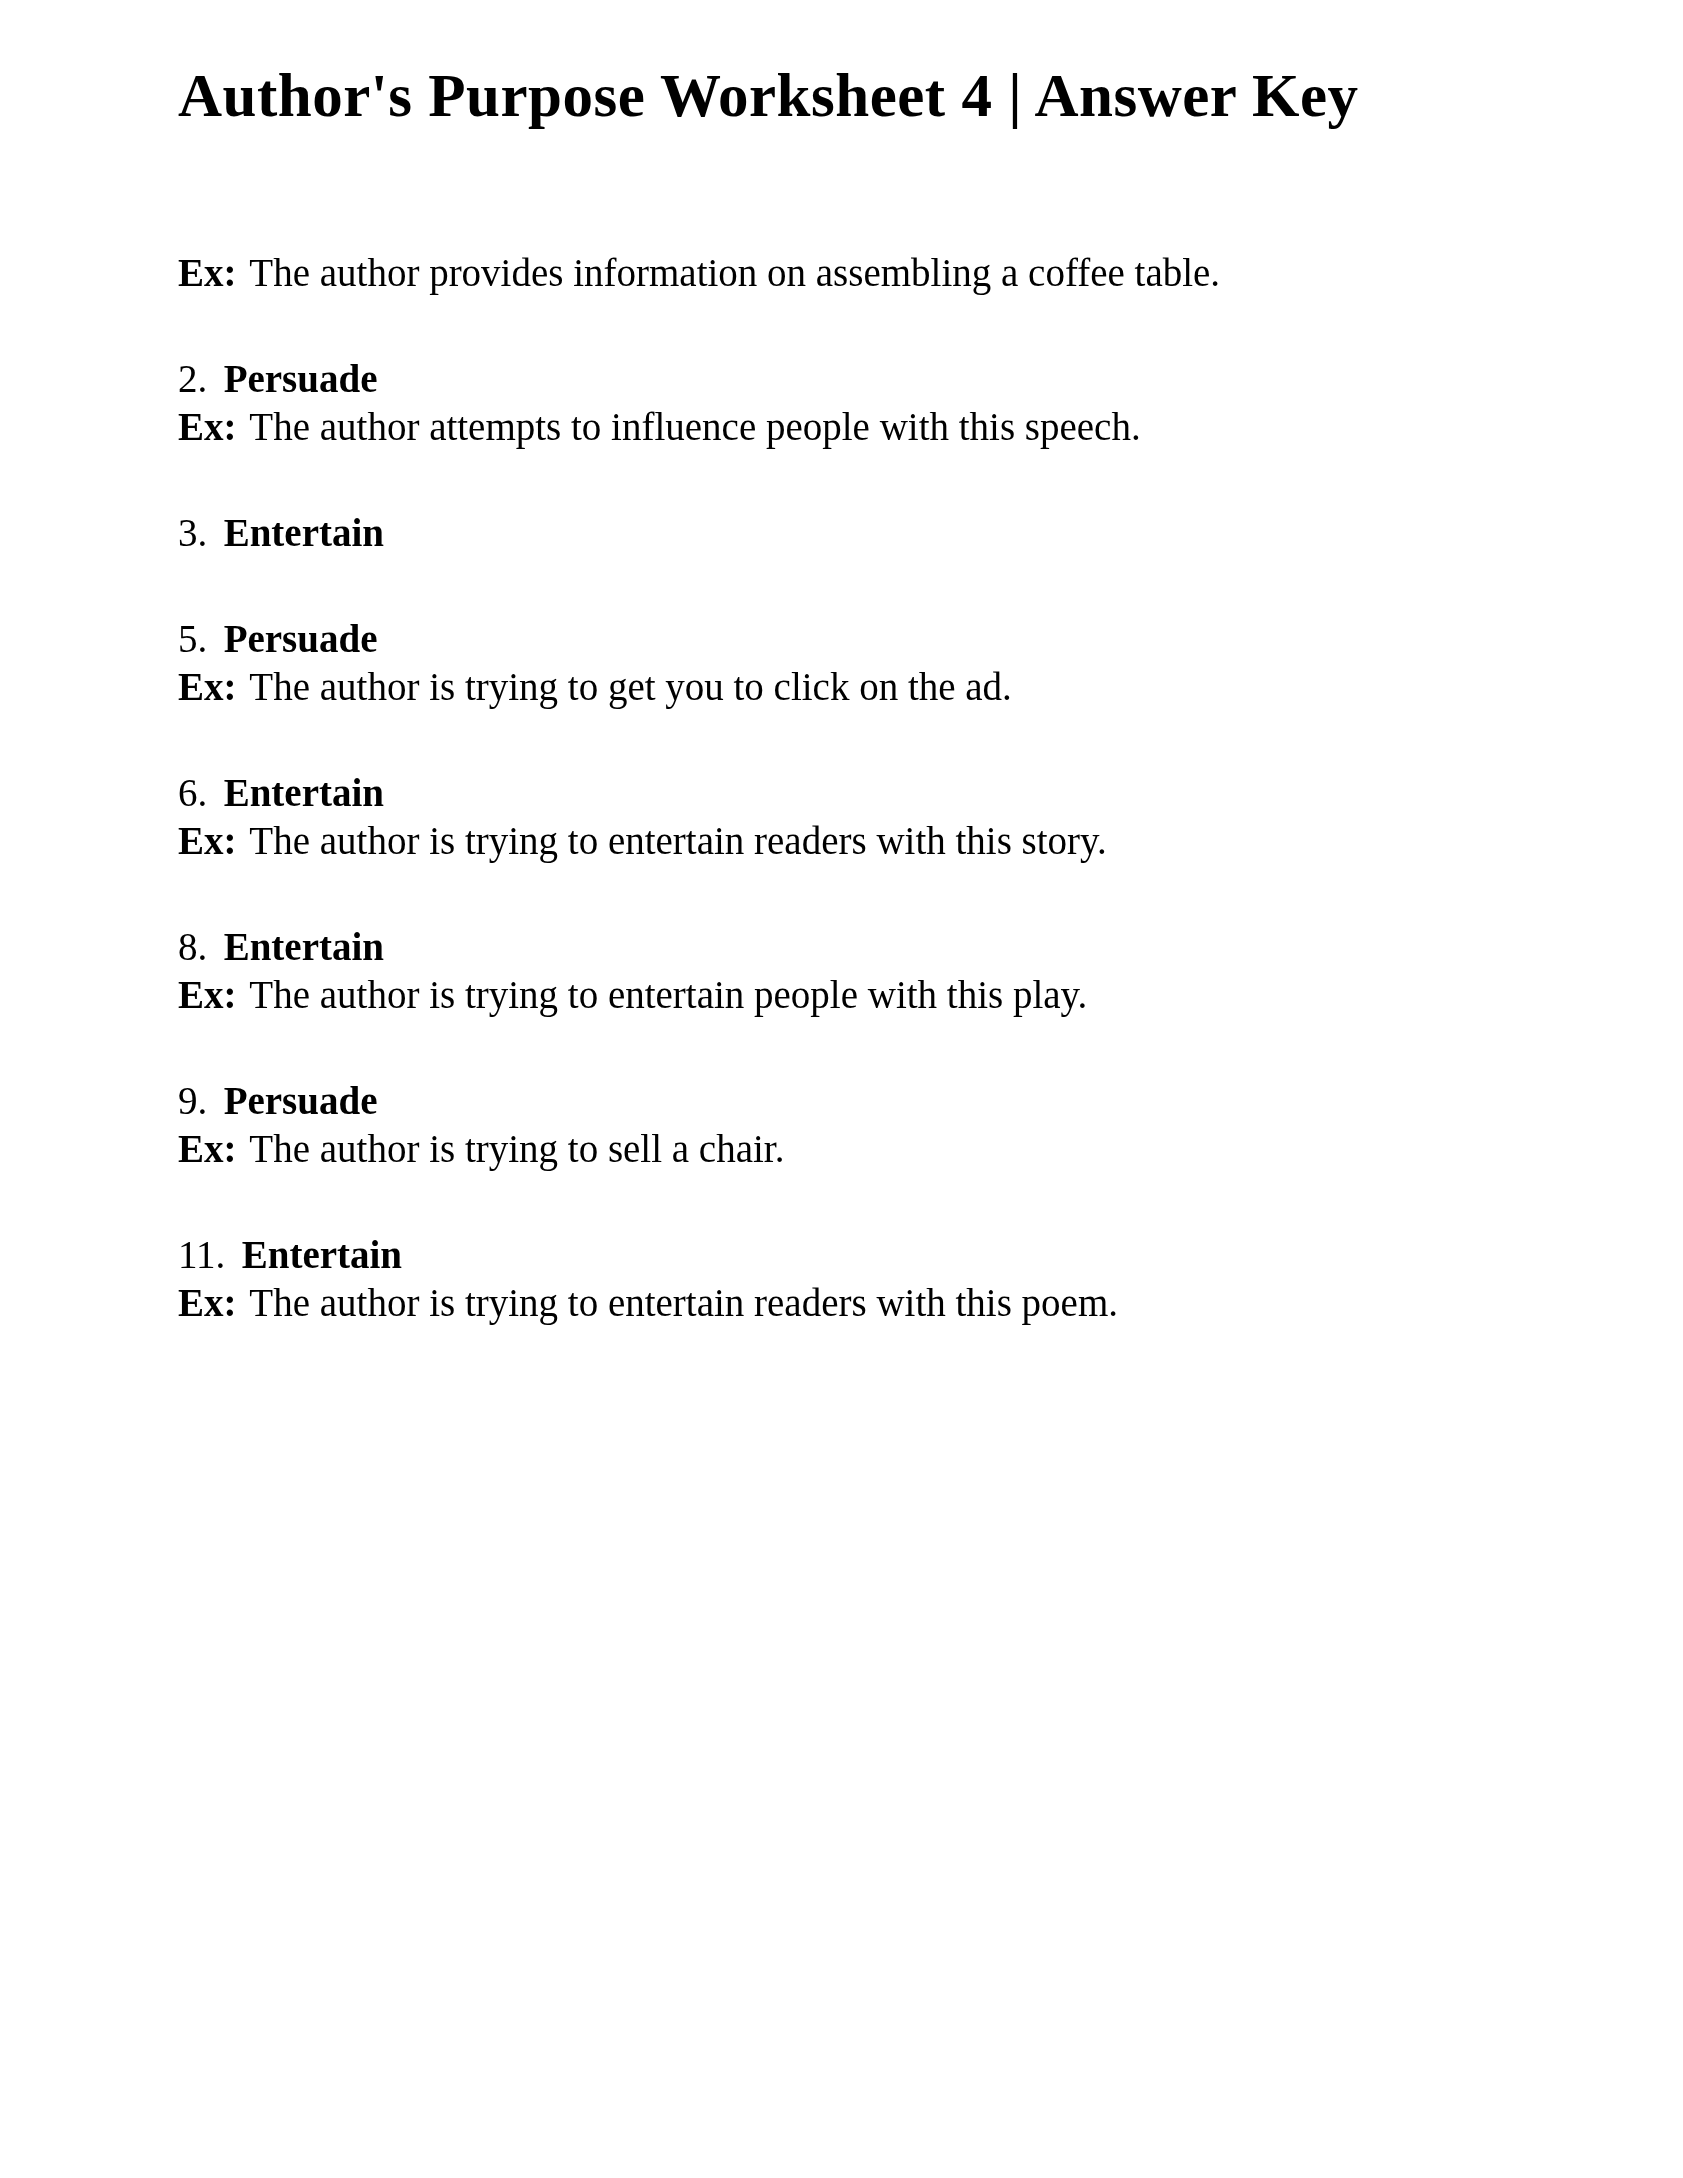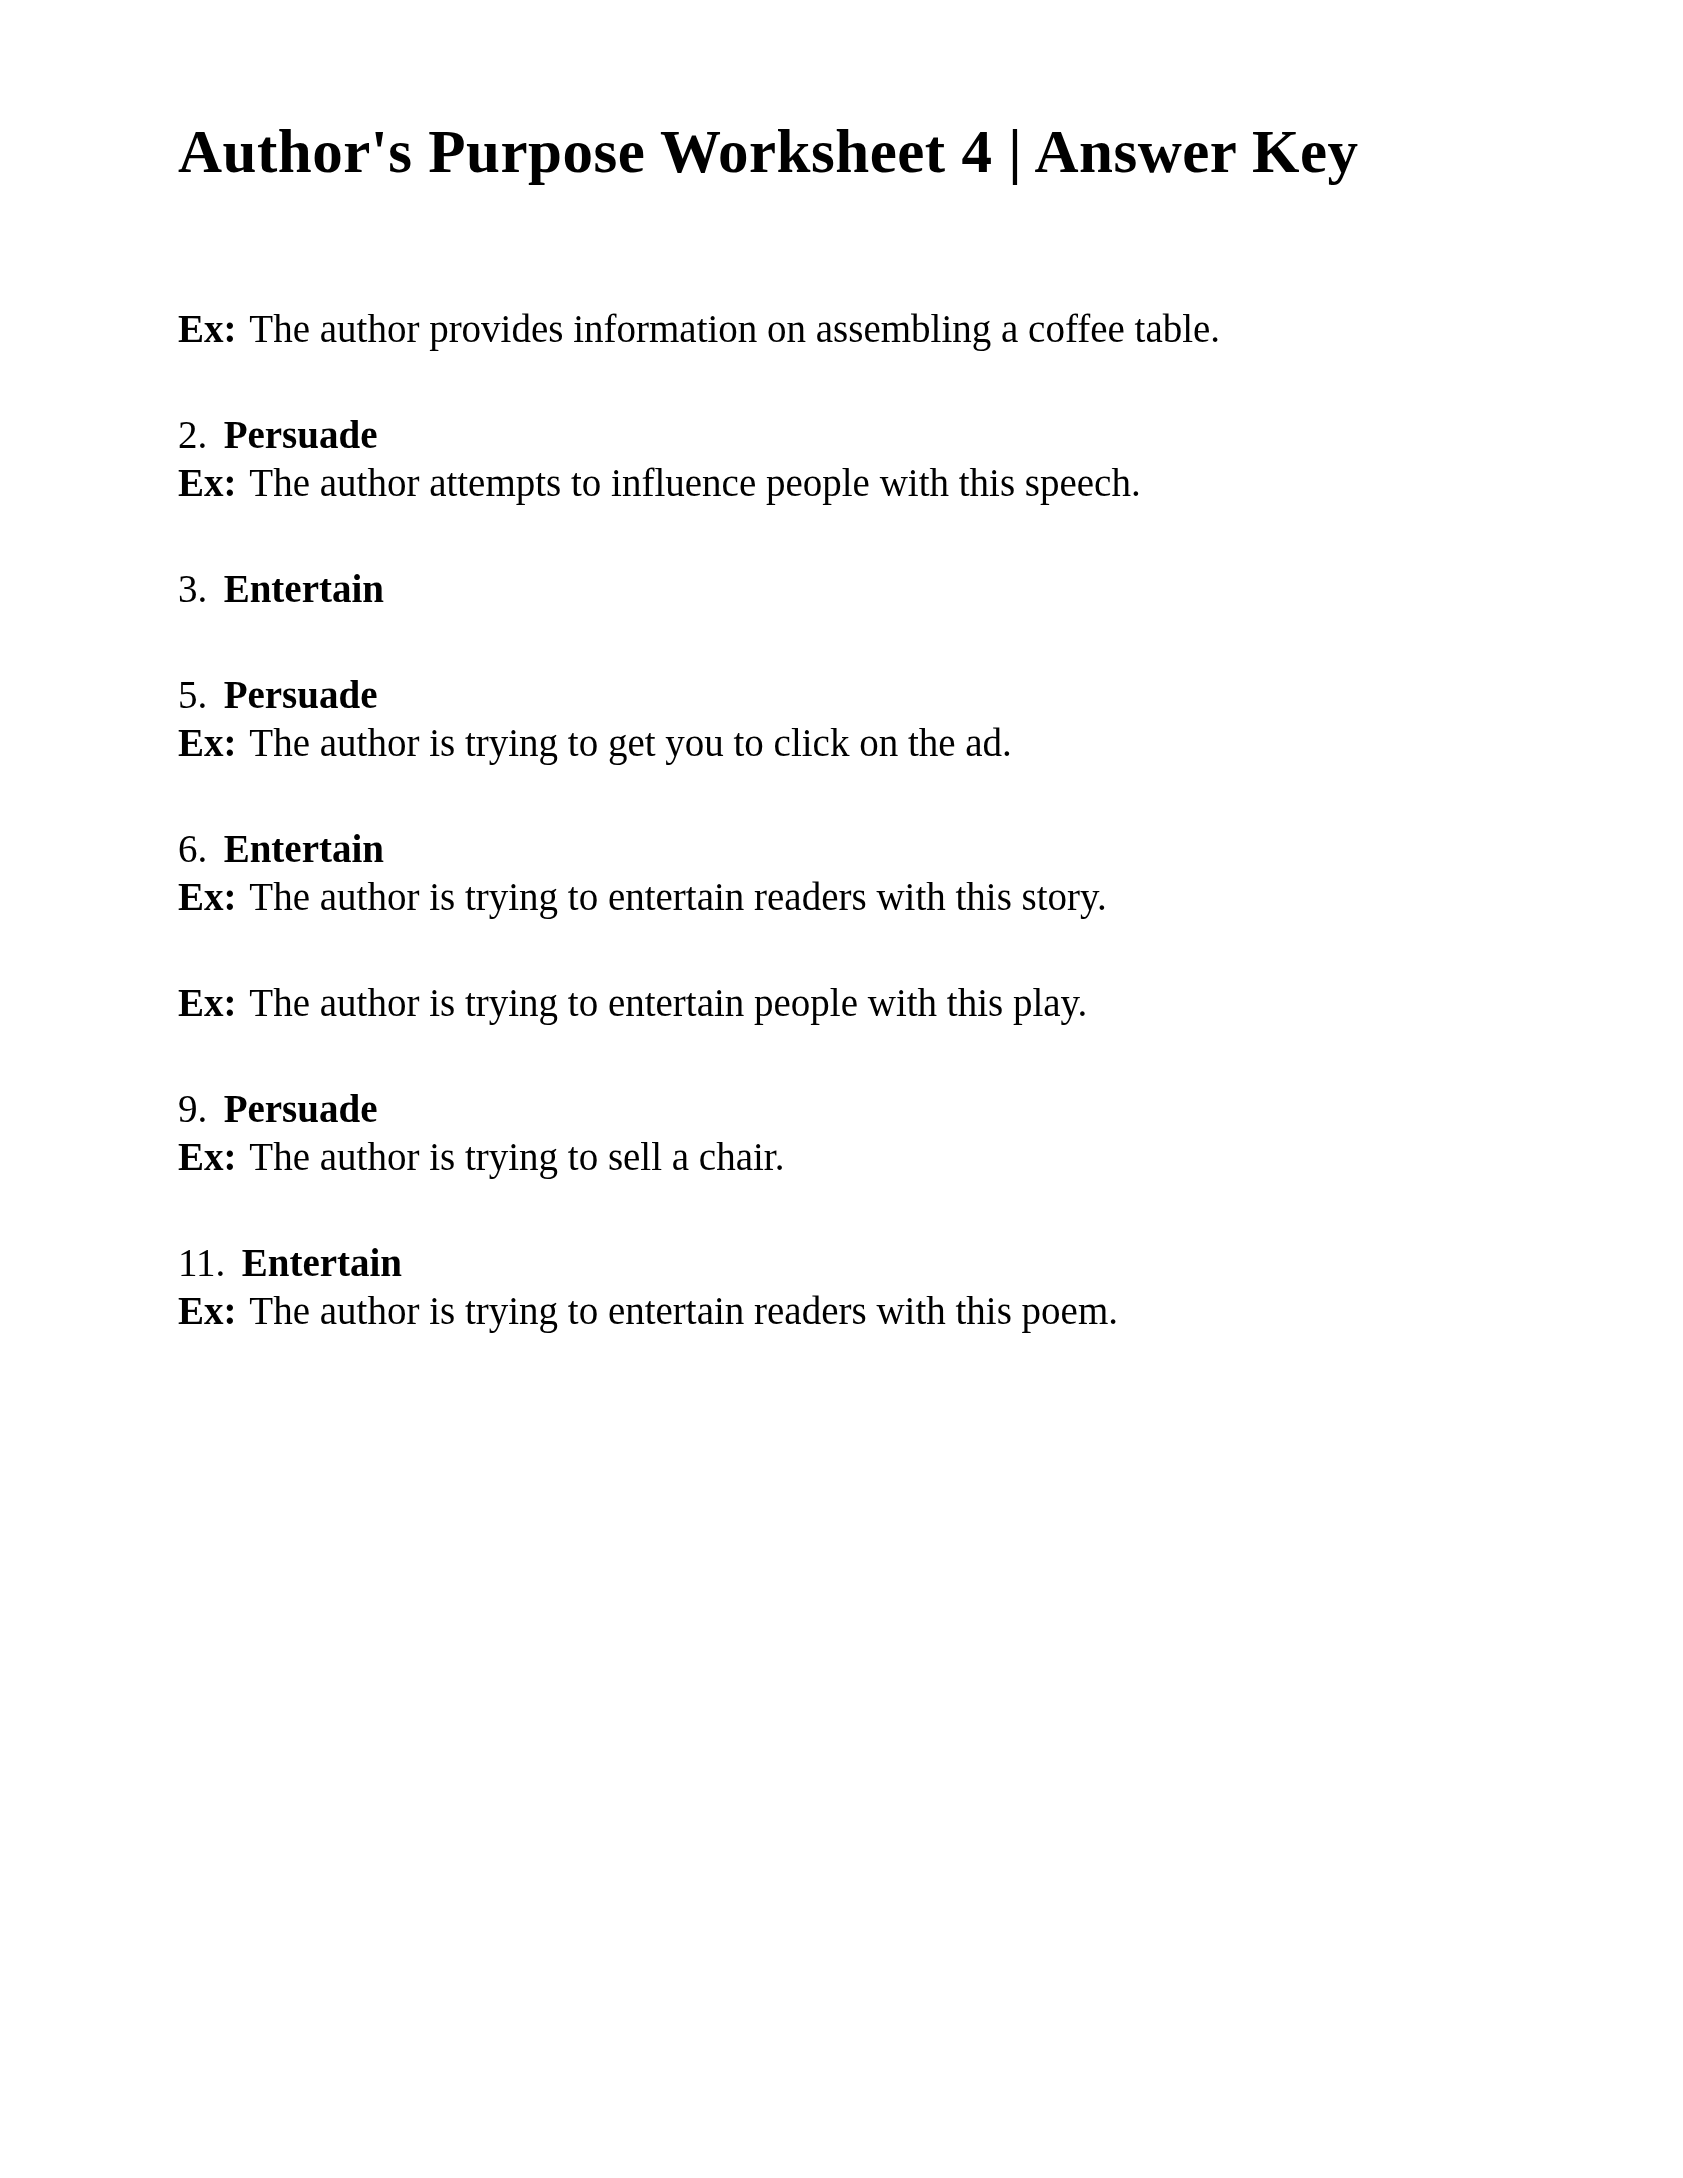--- a/index.html
+++ b/index.html
@@ -8,21 +8,21 @@
     background: #ffffff;
   }
   .page {
     position: relative;
     width: 1683px;
     height: 2178px;
     background: #ffffff;
     color: #000000;
     font-family: "Liberation Serif", "DejaVu Serif", serif;
     box-sizing: border-box;
-    padding: 115px 178px 0 178px;
+    padding: 59px 178px 0 178px;
     overflow: hidden;
   }
   .title {
     font-size: 61px;
     line-height: 1.2;
     font-weight: bold;
     margin: 0 0 117px 0;
     letter-spacing: 0.5px;
     white-space: nowrap;
   }
@@ -98,20 +98,23 @@
     <div class="item-heading">
       <span class="item-number">6.</span><span class="item-answer">Entertain</span>
     </div>
     <div class="item-example">
       <span class="ex-label">Ex:</span><span class="ex-text">The author is trying to entertain readers with this story.</span>
     </div>
   </div>
 
 
   <div class="item">
+    <div class="item-heading">
+      <span class="item-number">8.</span><span class="item-answer">Entertain</span>
+    </div>
     <div class="item-example">
       <span class="ex-label">Ex:</span><span class="ex-text">The author is trying to entertain people with this play.</span>
     </div>
   </div>
 
   <div class="item">
     <div class="item-heading">
       <span class="item-number">9.</span><span class="item-answer">Persuade</span>
     </div>
     <div class="item-example">

